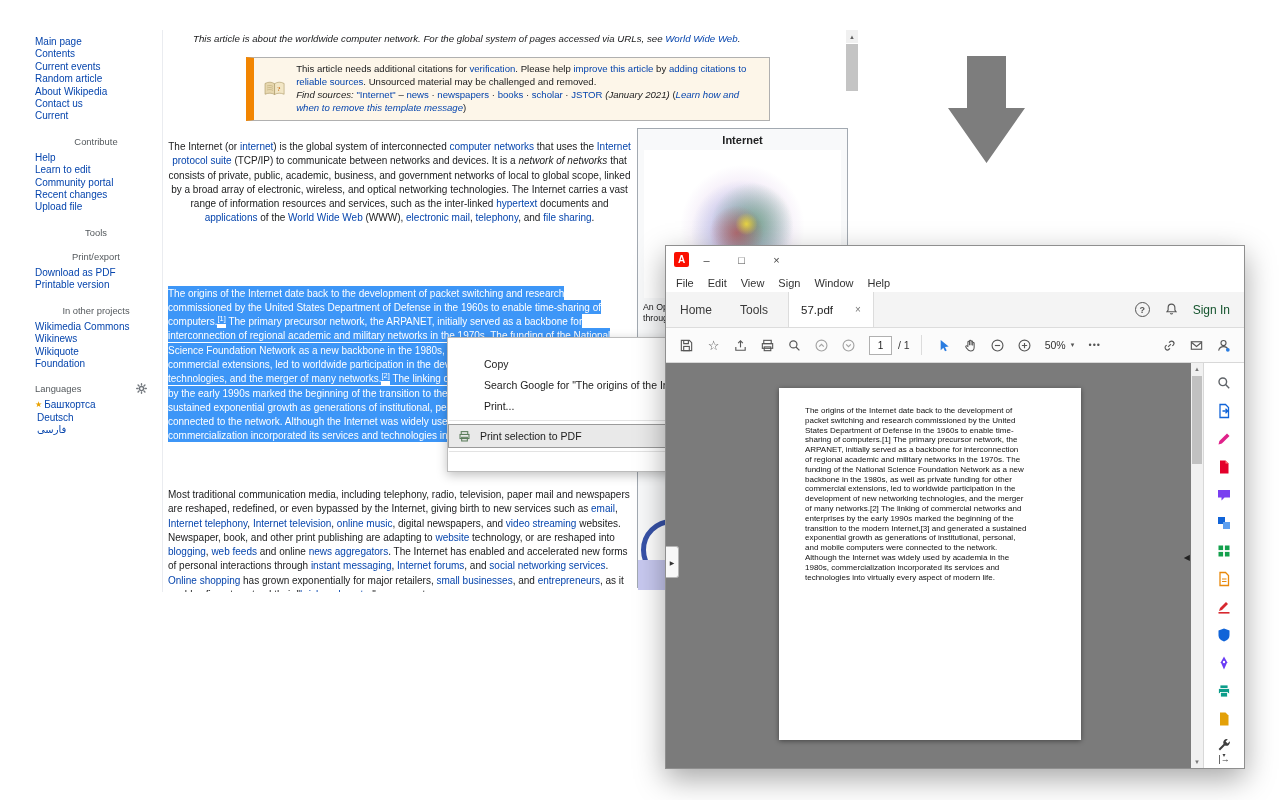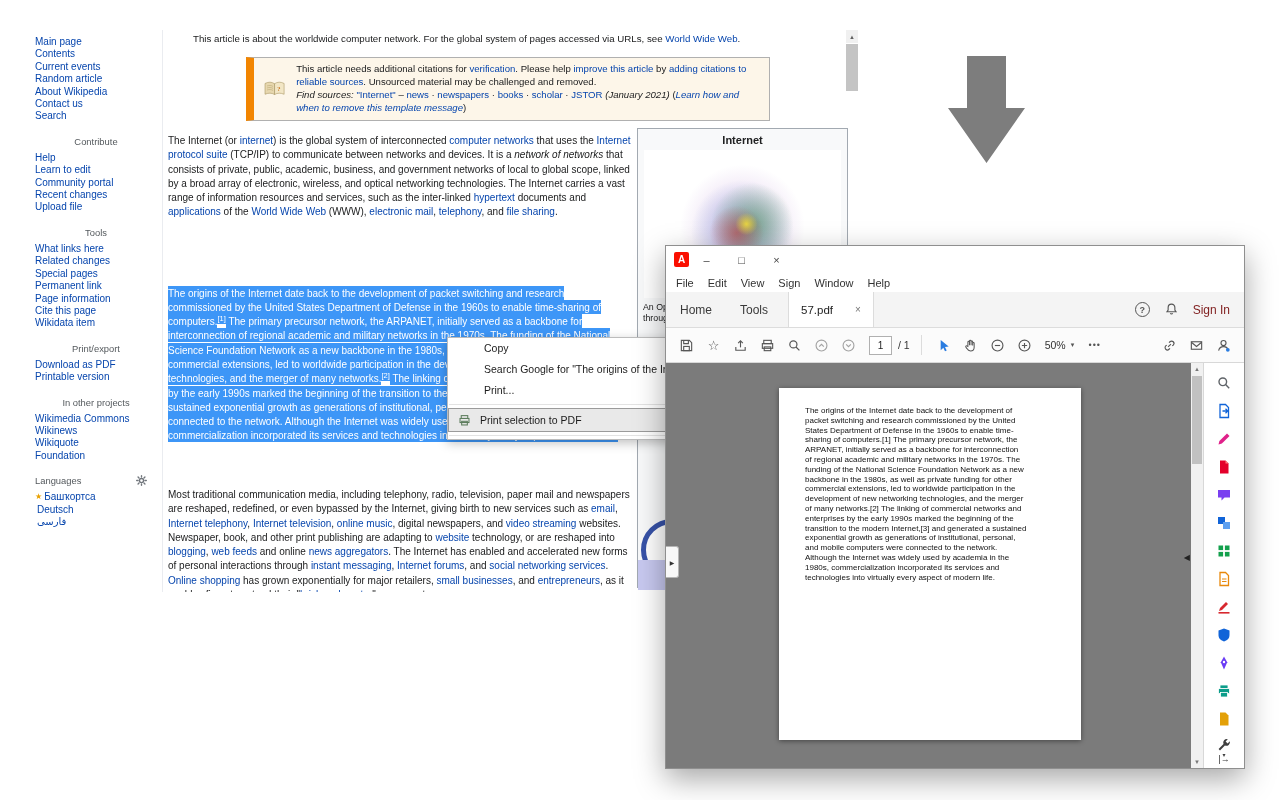--- a/index.html
+++ b/index.html
@@ -16,28 +16,28 @@
   .sb-head{font-size:9.4px;color:#54595d;margin-bottom:5px;white-space:nowrap;text-align:center;}
   .sb-head.langs{display:flex;justify-content:space-between;align-items:center;width:112px;}
   .lang-star{color:#e9a100;font-size:8px;margin-right:2px;}
   .lang-row{display:flex;align-items:center;}
 
   .seg-a{color:var(--wiki-link);}
   .seg-b{font-weight:normal;}
   .seg-i{font-style:italic;}
   .seg-sup{vertical-align:super;font-size:7.5px;line-height:0;}
 
-  #hatnote{position:absolute;left:193px;top:33px;width:610px;font-size:9.7px;color:#202122;}
+  #hatnote{position:absolute;left:193px;top:33px;width:610px;font-size:9.7px;font-style:italic;color:#202122;}
   #banner{position:absolute;left:246px;top:57px;width:524px;box-sizing:border-box;background:#fdf6e9;
           border:1px solid #b0b0b0;border-left:8px solid var(--banner-accent);display:flex;align-items:center;gap:10px;padding:5px 10px;}
   .bn-text{font-size:9.6px;line-height:12.7px;color:#202122;}
   .bn-line2{margin-top:1px;}
 
   .wtext{position:absolute;left:168px;width:463px;font-size:10px;line-height:14.3px;color:#202122;margin:0;}
-  #para-intro{top:134px;}
+  #para-intro{top:140px;text-align:center;}
   #para-origins{top:286px;}
   .selpar span{background:var(--selection);color:#fff;padding:1.5px 0;}
   #para-media{top:488px;}
 
   #infobox{position:absolute;left:637px;top:128px;width:211px;height:460px;box-sizing:border-box;
            border:1px solid #a2a9b1;background:#f8f9fa;padding:3px;}
   .ib-title{font-size:11px;font-weight:bold;text-align:center;padding:2px 0 3px 0;color:#202122;}
   .ib-image{width:197px;height:148px;margin:1px auto 3px auto;background:
       radial-gradient(circle 16px at 52% 50%, rgba(240,220,60,.9), rgba(240,220,60,0) 70%),
       radial-gradient(circle 38px at 47% 56%, rgba(205,60,60,.55), rgba(205,60,60,0) 72%),
@@ -51,21 +51,21 @@
 
   #wiki-scrollbar{position:absolute;left:846px;top:30px;width:12px;}
   .wsc-btn{height:13px;background:#f0f0f0;display:flex;align-items:center;justify-content:center;font-size:6px;color:#606060;}
   .wsc-thumb{height:47px;background:#c4c4c4;margin-top:1px;}
 
   
   #down-arrow{position:absolute;left:948px;top:56px;z-index:2;}
 
   
   #context-menu{position:absolute;left:447px;top:337px;width:244px;background:#fff;border:1px solid #bcbcbc;
-                box-shadow:0 3px 10px rgba(0,0,0,.25);padding:0 0;z-index:5;}
+                box-shadow:0 3px 10px rgba(0,0,0,.25);padding:16px 0;z-index:5;}
   .cm-item{height:21px;line-height:21px;padding-left:36px;font-size:10.5px;color:#1c1c1c;white-space:nowrap;overflow:hidden;cursor:default;}
   .cm-sep{height:1px;background:#e3e3e3;margin:3px 1px;}
   .cm-highlight{display:flex;align-items:center;gap:9px;padding-left:10px;height:24px;background:#e9e9e9;outline:1px solid #9b9b9b;outline-offset:-1px;}
 
   
   #acrobat{position:absolute;left:665px;top:245px;width:580px;height:524px;box-sizing:border-box;background:#fff;
            border:1px solid #8f8f8f;box-shadow:0 10px 28px rgba(0,0,0,.35);z-index:10;display:flex;flex-direction:column;}
   .ac-titlebar{height:27px;display:flex;align-items:center;padding-left:8px;flex:none;}
   .ac-appicon{width:15px;height:15px;background:var(--acrobat-red);color:#fff;font-size:10px;font-weight:bold;
               display:flex;align-items:center;justify-content:center;border-radius:2px;flex:none;}
@@ -75,21 +75,21 @@
   .ac-menubar{display:flex;height:19px;align-items:center;padding-left:3px;flex:none;}
   .ac-menu{font-size:11px;color:#333;padding:0 7px;cursor:default;}
   .ac-tabbar{height:35px;background:#f4f4f4;border-bottom:1px solid #dcdcdc;display:flex;align-items:stretch;flex:none;}
   .ac-tab{display:flex;align-items:center;padding:0 14px;font-size:12px;color:#3a3a3a;cursor:default;}
   .ac-doctab{display:flex;align-items:center;gap:22px;padding:0 12px;background:#fff;border-left:1px solid #dcdcdc;
              border-right:1px solid #dcdcdc;font-size:11.5px;color:#222;margin-left:6px;cursor:default;}
   .ac-tabclose{color:#777;font-size:10px;}
   .ac-tab-right{margin-left:auto;display:flex;align-items:center;gap:14px;padding-right:14px;}
   .ac-help{width:15px;height:15px;border:1.3px solid #555;border-radius:50%;font-size:9px;display:flex;align-items:center;
            justify-content:center;color:#555;font-weight:bold;box-sizing:border-box;}
-  .ac-signin{font-size:12px;color:#7f1d1d;}
+  .ac-signin{font-size:12px;color:#14532d;}
   .ac-toolbar{height:34px;background:#fbfbfb;border-bottom:1px solid #d8d8d8;display:flex;align-items:center;padding:0 8px;gap:2px;flex:none;}
   .tb-btn{width:25px;height:25px;display:flex;align-items:center;justify-content:center;flex:none;cursor:default;}
   .tb-pagebox{width:21px;height:17px;border:1px solid #b0b0b0;background:#fff;font-size:10px;color:#222;display:flex;
               align-items:center;justify-content:center;margin:0 4px 0 6px;}
   .tb-pagetotal{font-size:10.5px;color:#333;margin-right:2px;}
   .tb-divider{width:1px;height:20px;background:#dcdcdc;margin:0 7px;}
   .tb-zoom{display:flex;align-items:center;gap:5px;font-size:10.5px;color:#333;margin:0 6px;}
   .caret{font-size:7px;color:#555;}
   .tb-dots{font-size:9px;color:#555;letter-spacing:1px;}
   .tb-spacer{flex:1;}
@@ -118,47 +118,37 @@
 
     <nav id="wiki-sidebar">
       <div>
 
       <div class="sb-item">Main page</div>
           <div class="sb-item">Contents</div>
           <div class="sb-item">Current events</div>
           <div class="sb-item">Random article</div>
           <div class="sb-item">About Wikipedia</div>
           <div class="sb-item">Contact us</div>
-          <div class="sb-item">Search</div>
+          <div class="sb-item">Current</div>
         </div>
       <div>
 
       <div class="sb-section">
             <div class="sb-head">Contribute</div>
             <div>
 
             <div class="sb-item">Help</div>
               <div class="sb-item">Learn to edit</div>
               <div class="sb-item">Community portal</div>
               <div class="sb-item">Recent changes</div>
               <div class="sb-item">Upload file</div>
             </div>
           </div>
           <div class="sb-section">
             <div class="sb-head">Tools</div>
-            <div>
-
-            <div class="sb-item">What links here</div>
-              <div class="sb-item">Related changes</div>
-              <div class="sb-item">Special pages</div>
-              <div class="sb-item">Permanent link</div>
-              <div class="sb-item">Page information</div>
-              <div class="sb-item">Cite this page</div>
-              <div class="sb-item">Wikidata item</div>
-            </div>
           </div>
           <div class="sb-section">
             <div class="sb-head">Print/export</div>
             <div>
 
             <div class="sb-item">Download as PDF</div>
               <div class="sb-item">Printable version</div>
             </div>
           </div>
           <div class="sb-section">

